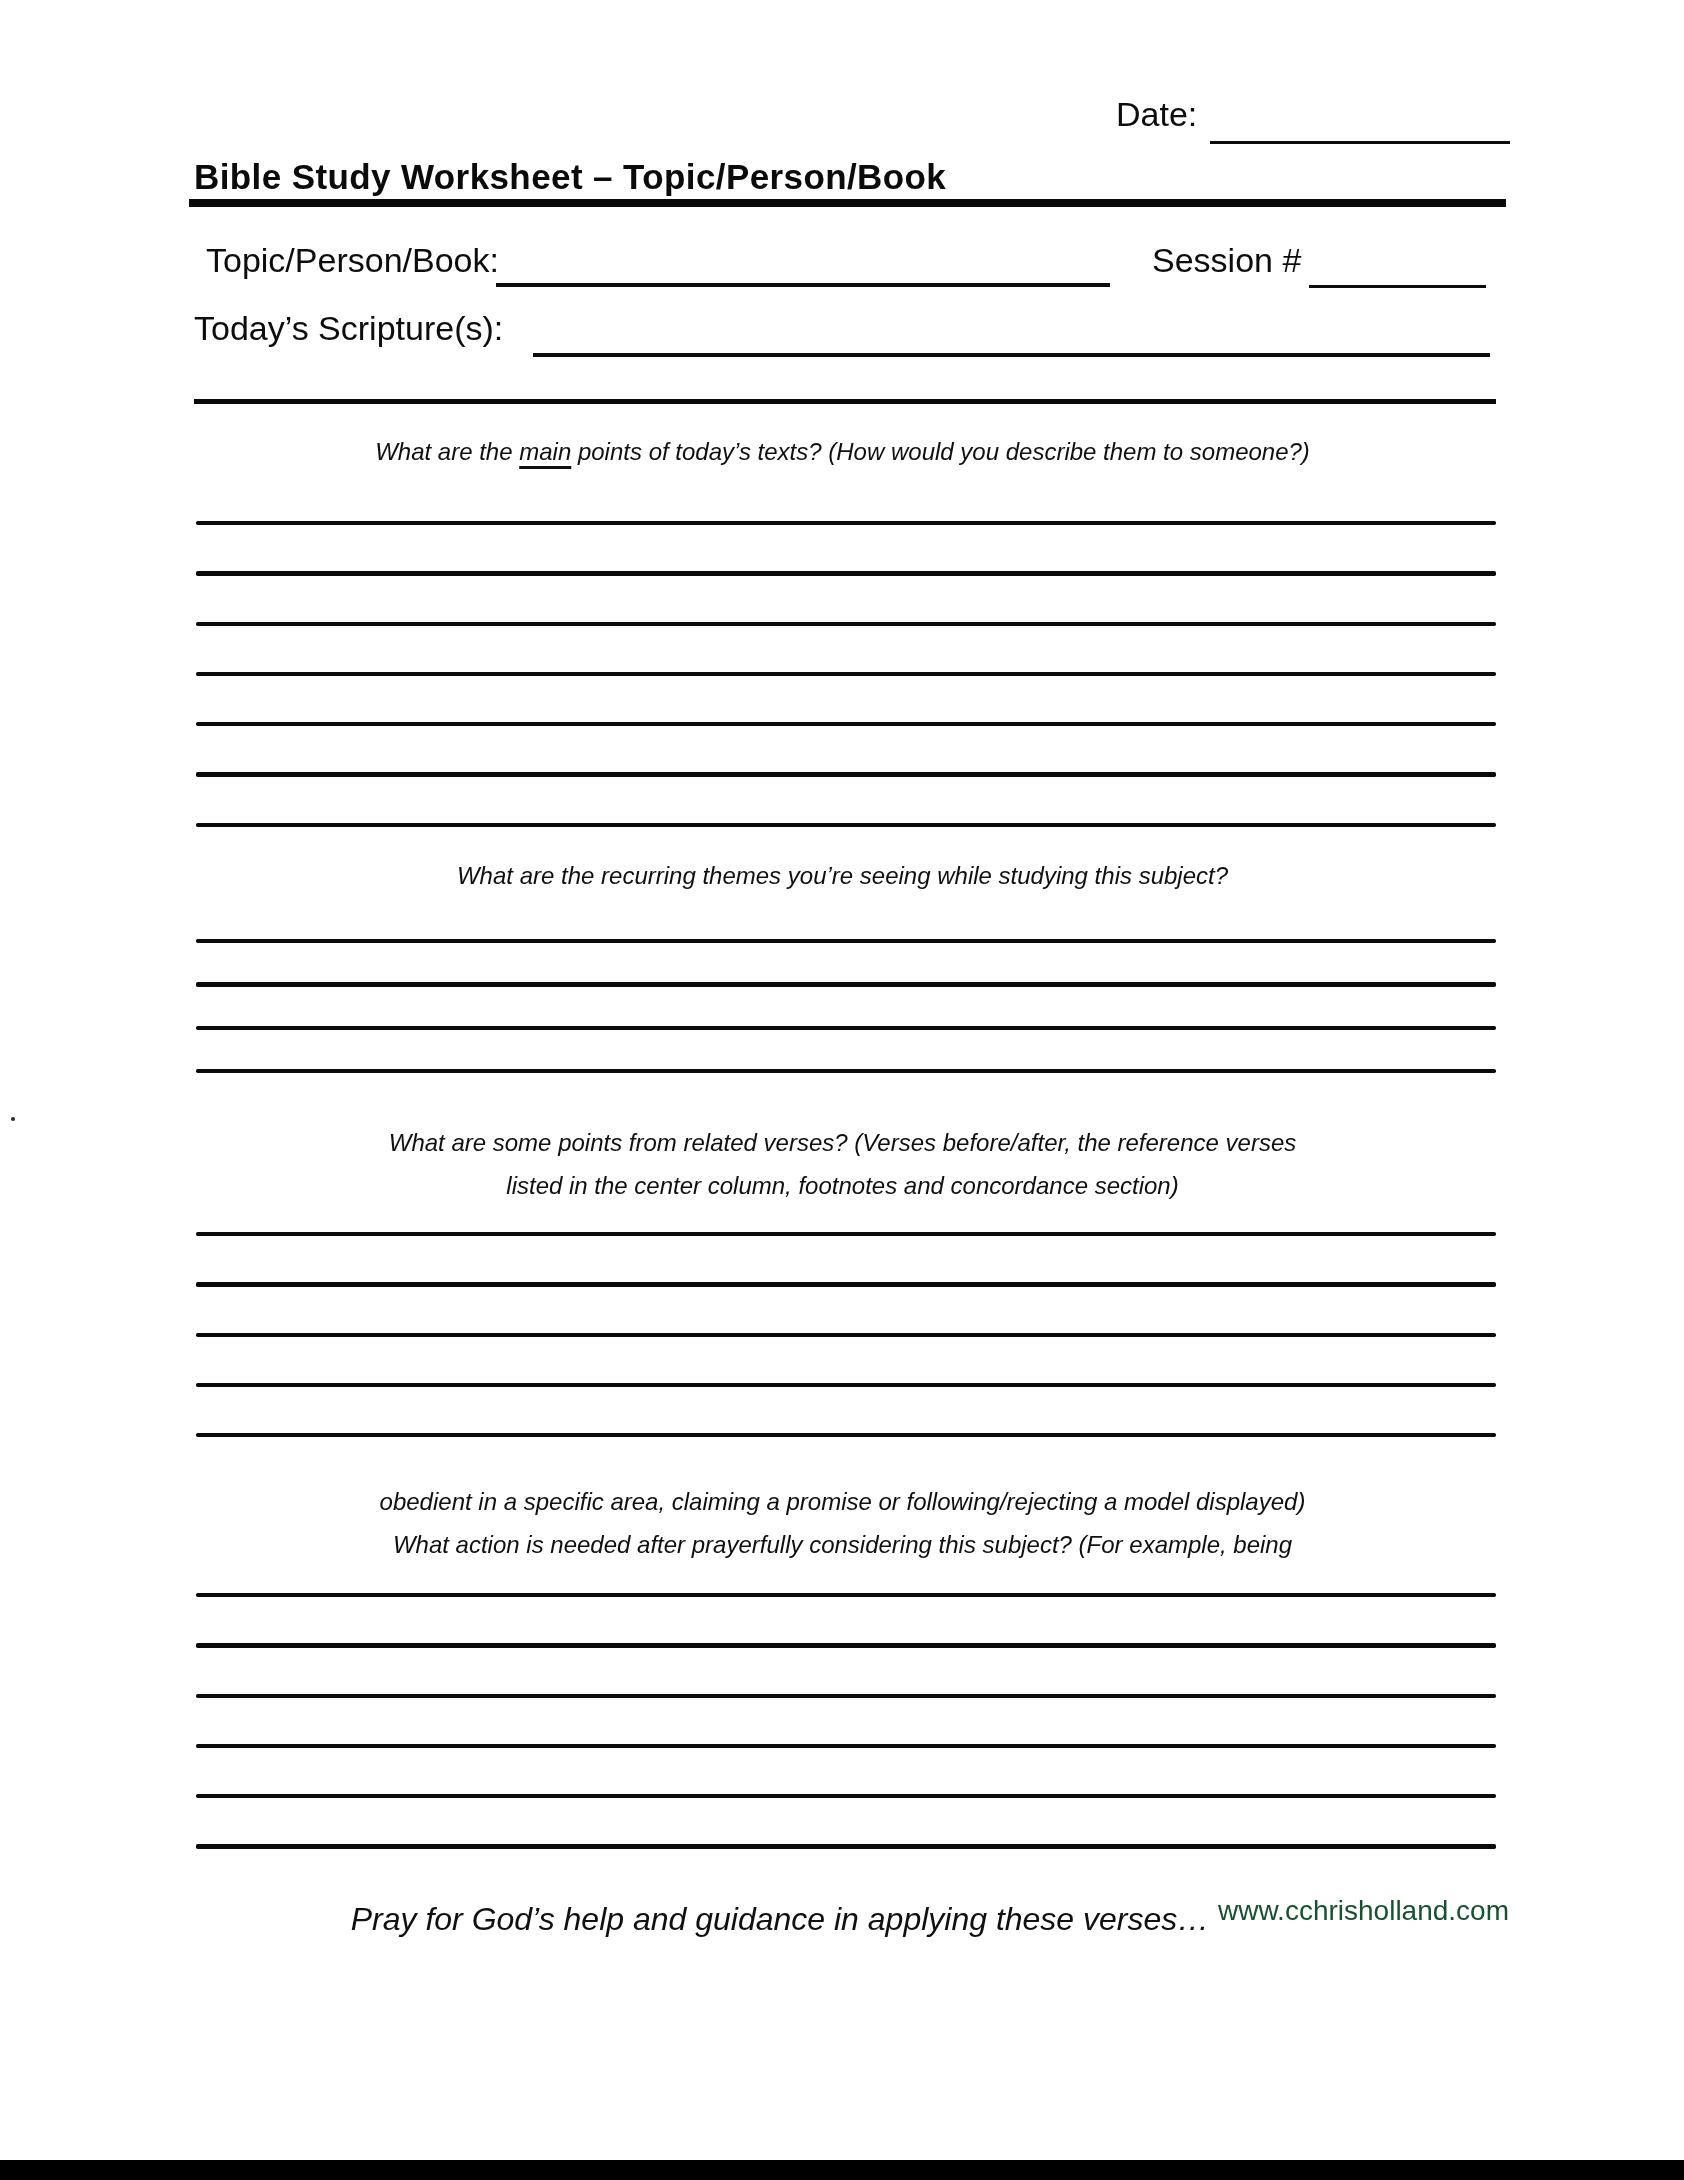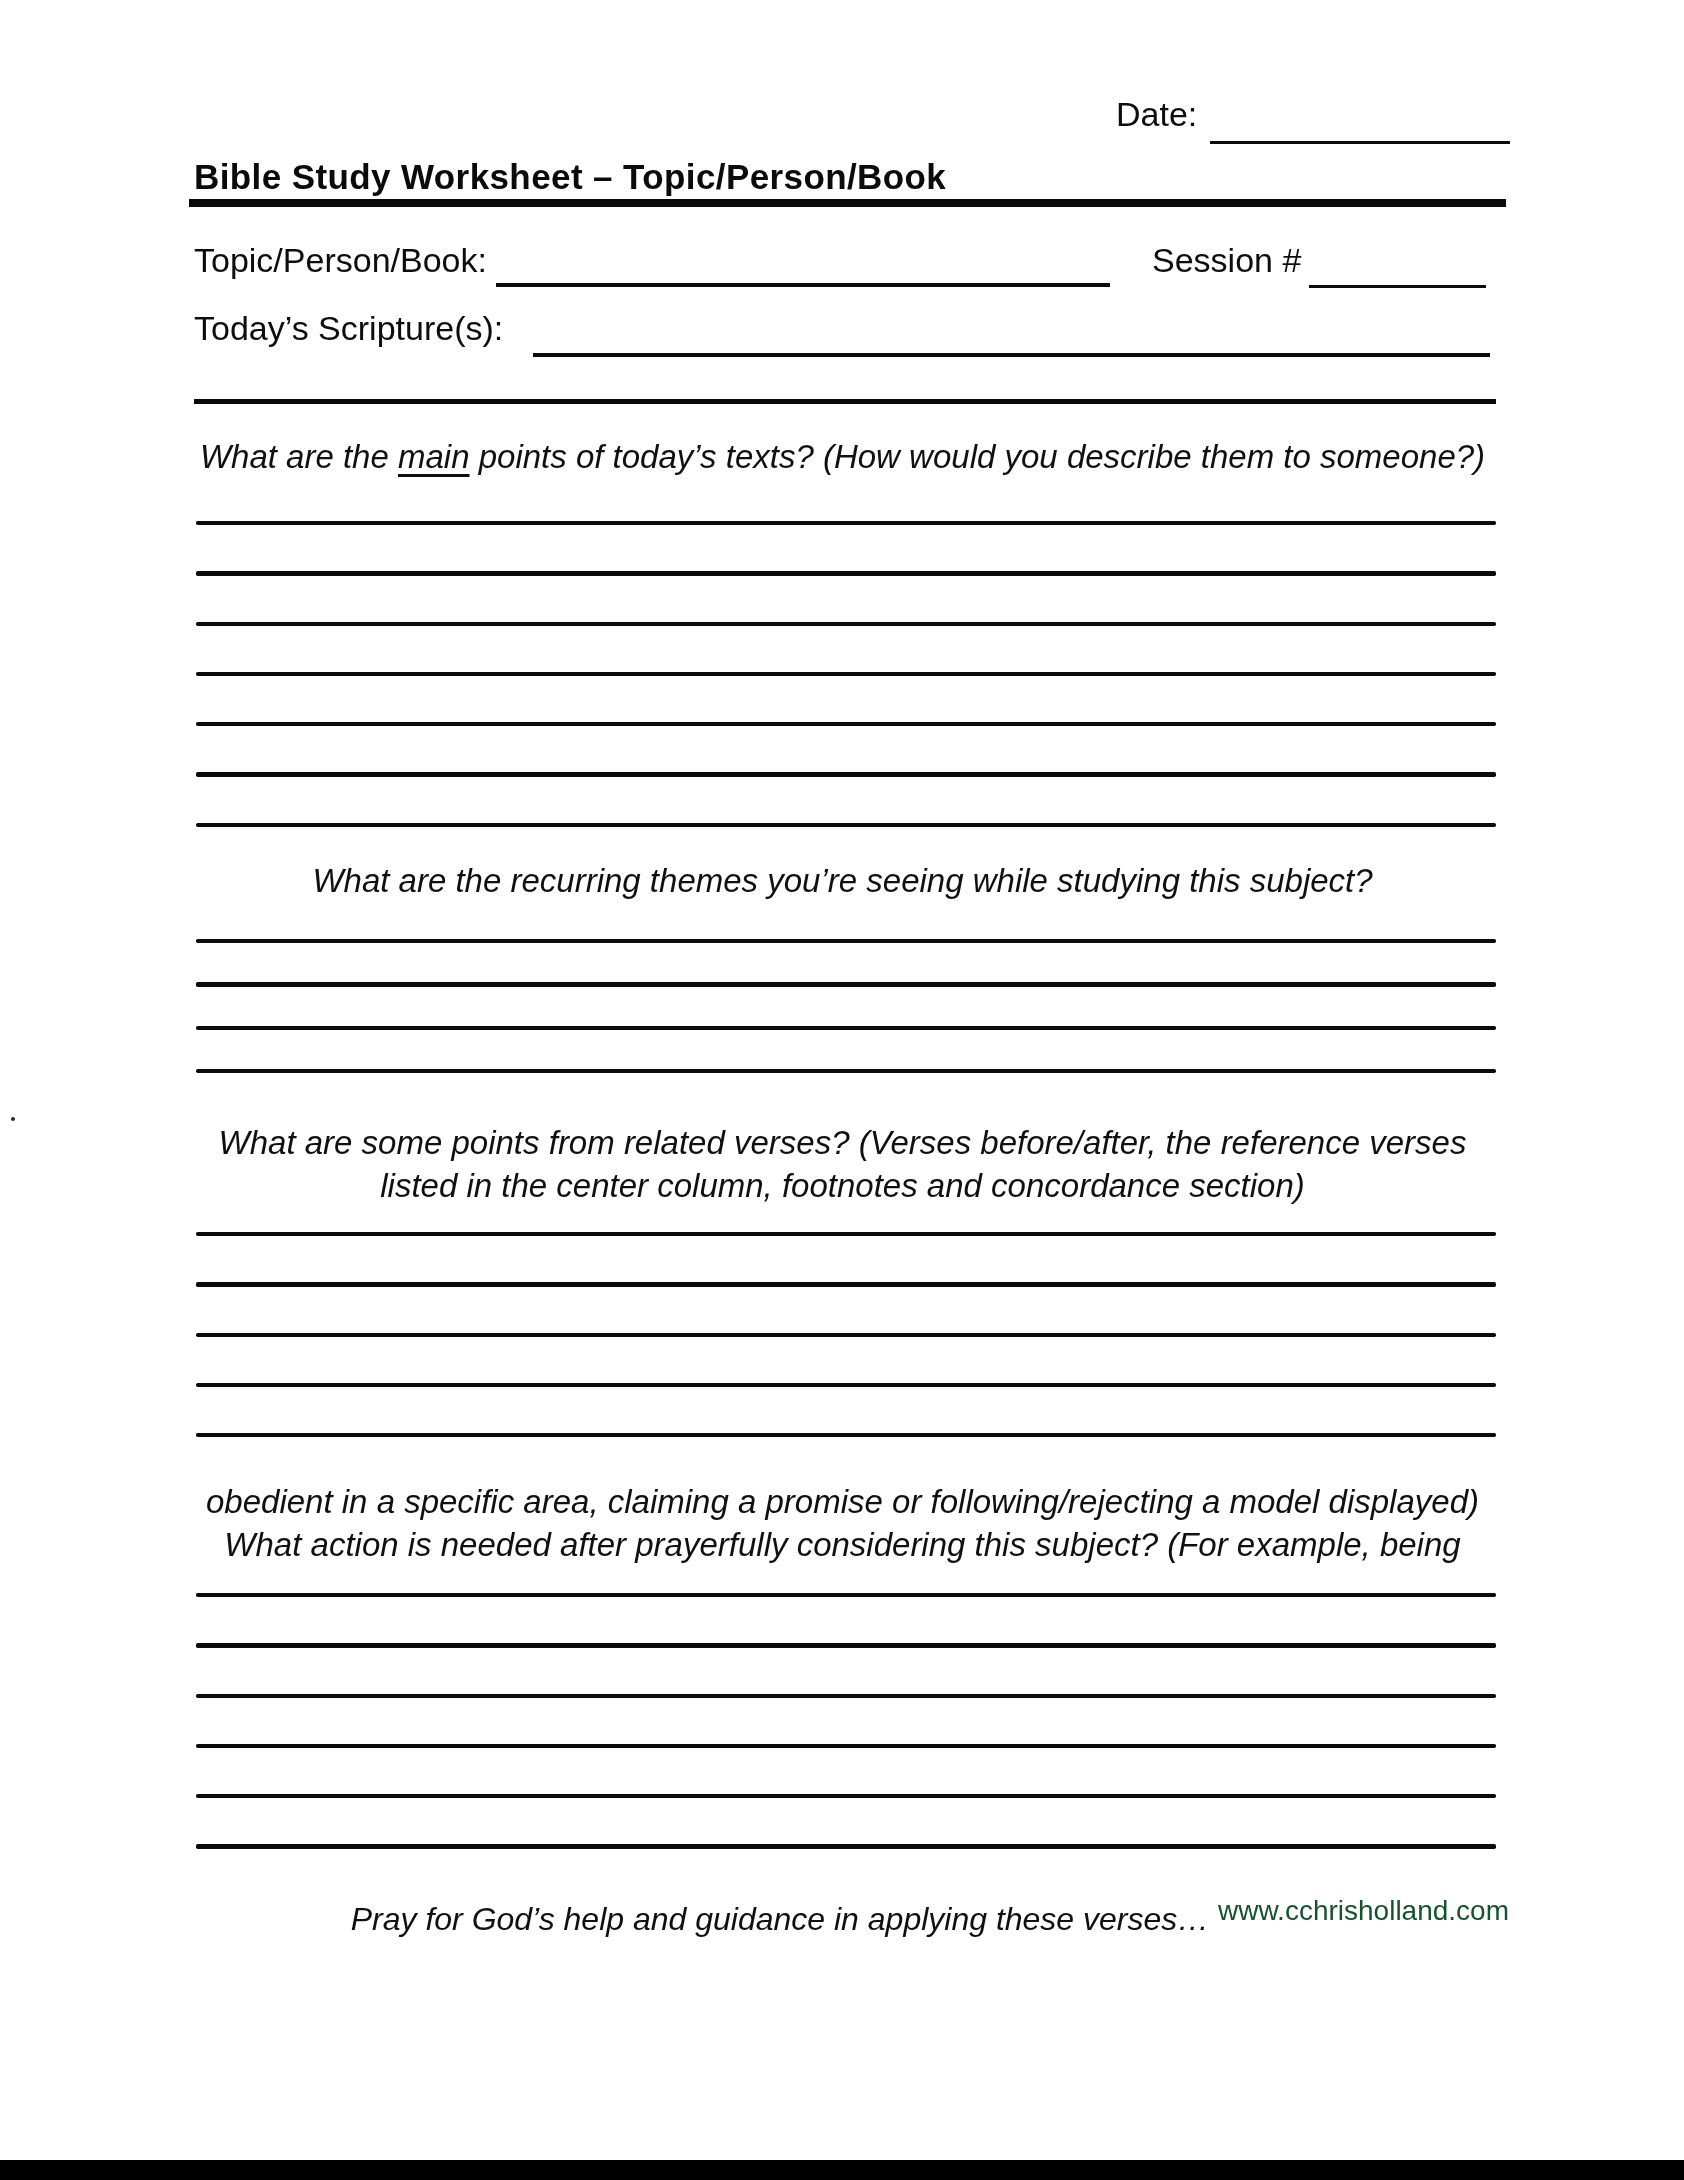--- a/index.html
+++ b/index.html
@@ -40,36 +40,36 @@
     left: 194px; top: 157px;
     margin: 0;
     font-size: 35px;
     font-weight: bold;
     letter-spacing: 0.4px;
     white-space: nowrap;
     color: #0b0b0b;
     text-align: center;
   }
   .title-rule     { left: 189px; top: 199px; width: 1317px; height: 7.7px; }
-  .topic-lbl      { left: 194px; top: 242px; }
+  .topic-lbl      { left: 206px; top: 242px; }
   .topic-line     { left: 496px; top: 283px; width: 614px; height: 4.3px; }
   .session-lbl    { left: 1152px; top: 242px; }
   .session-line   { left: 1309px; top: 285px; width: 177px; height: 3.4px; }
   .scripture-lbl  { left: 194px; top: 310px; }
   .scripture-line { left: 533px; top: 353px; width: 957px; height: 4.3px; }
   .divider        { left: 194px; top: 399px; width: 1302px; height: 5.1px; }
 
   
   .question {
     position: absolute;
     left: 0;
     width: 1685px;
     text-align: center;
     font-style: italic;
-    font-size: 33px;
+    font-size: 24px;
     color: #101010;
     white-space: nowrap;
   }
   .q1 { top: 438px; }
   .q2 { top: 862px; }
   .q3 { top: 1121px; line-height: 43px; }
   .q4 { top: 1480px; line-height: 43px; }
   .uw {
     text-decoration: underline;
     text-decoration-thickness: 2.6px;

